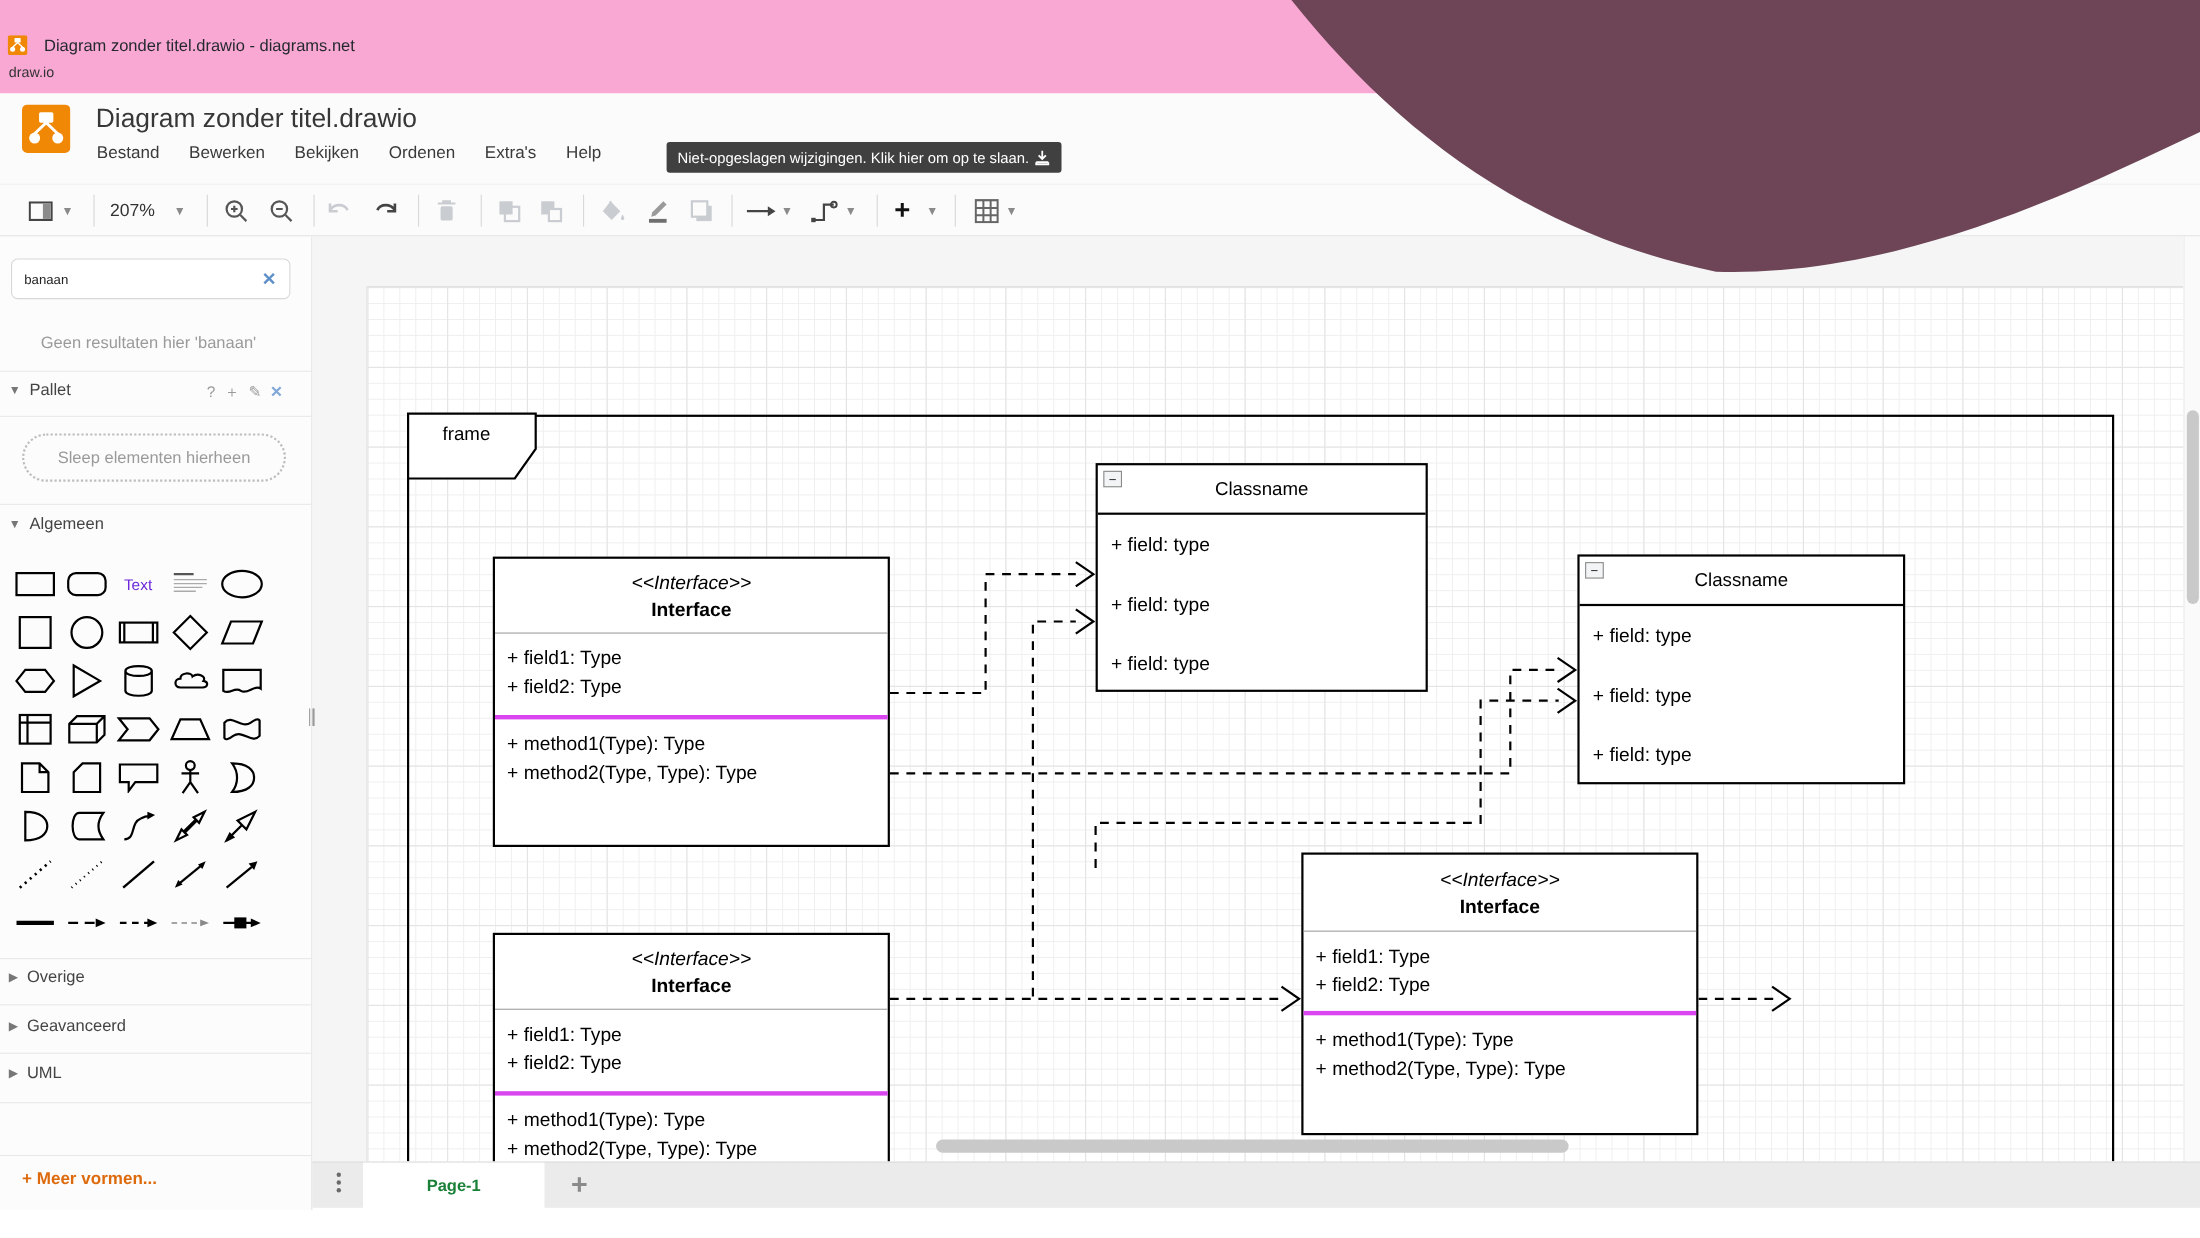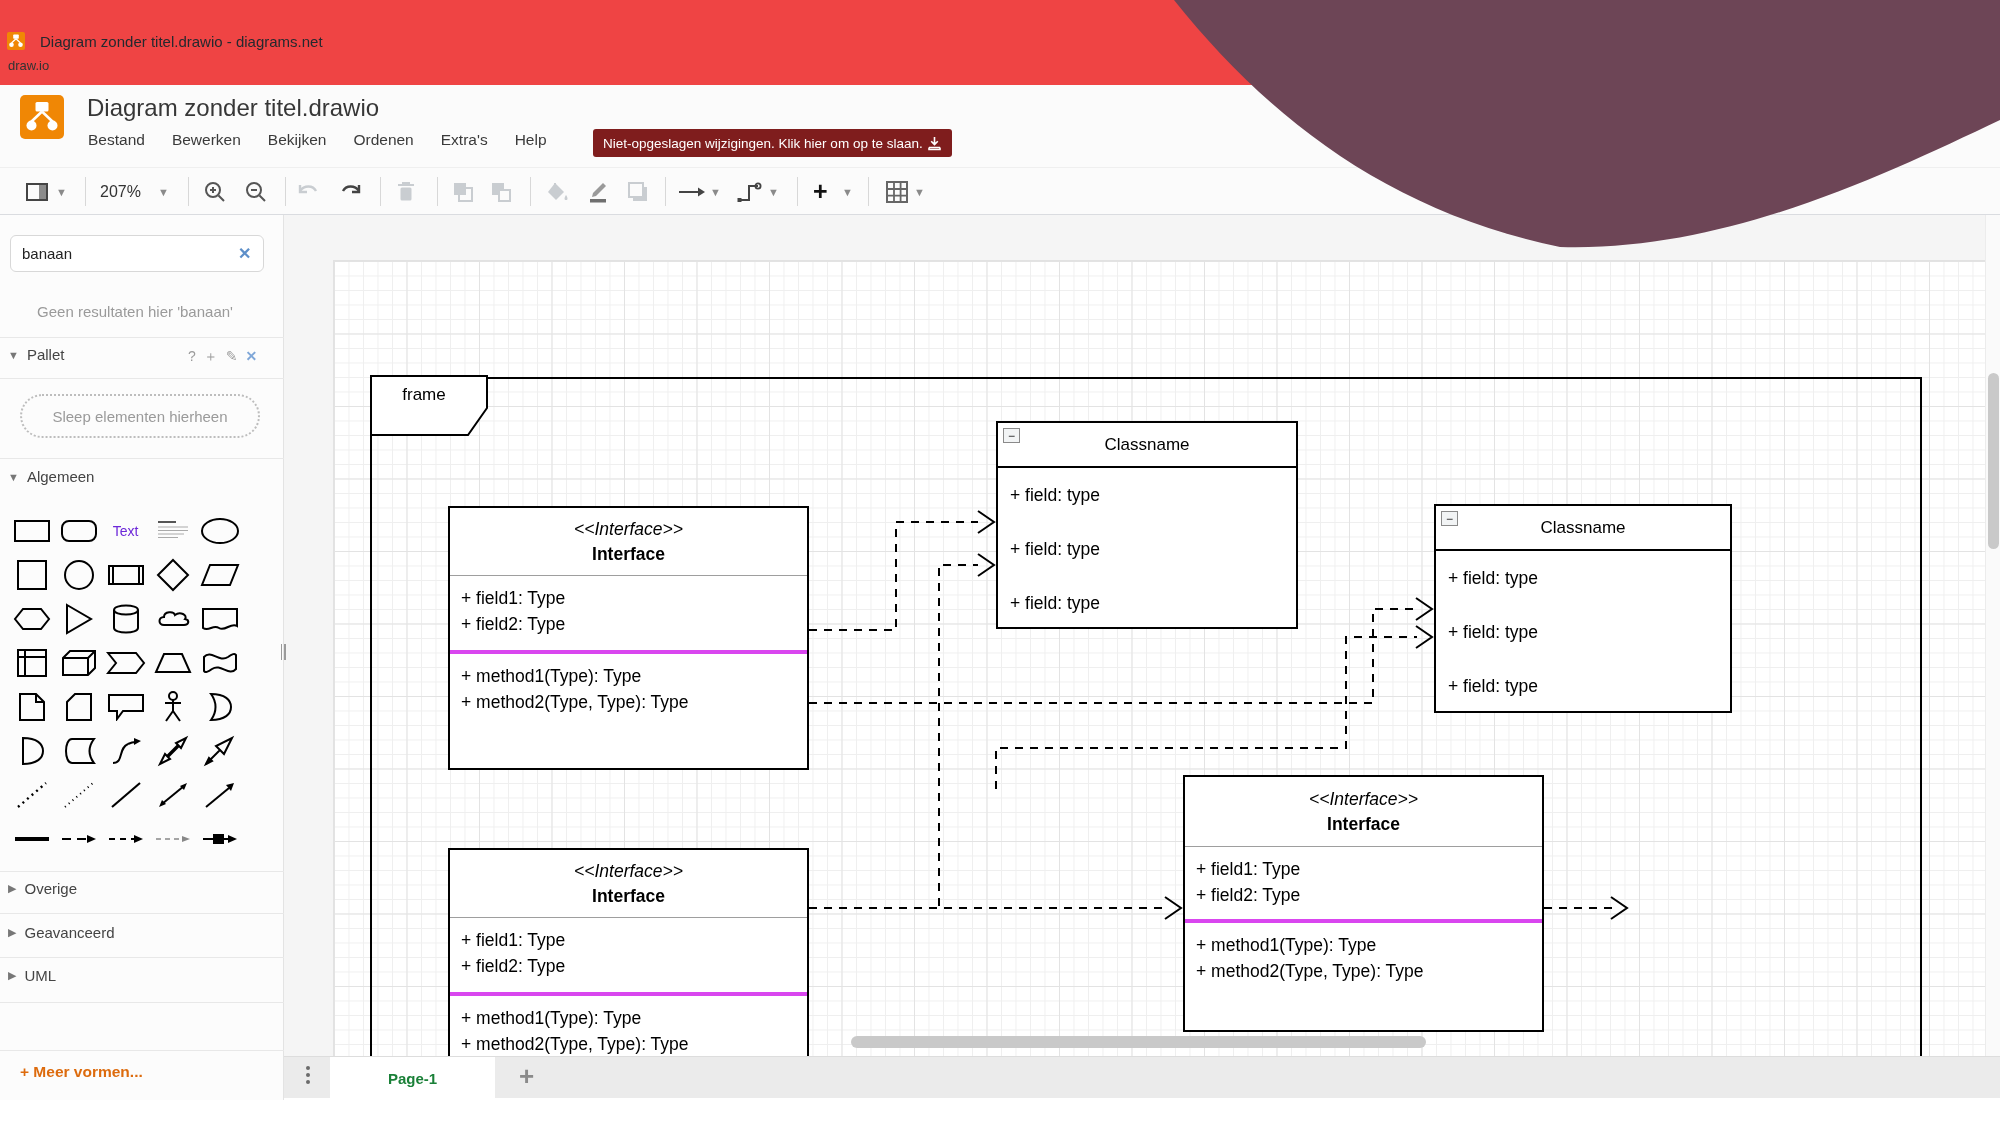--- a/index.html
+++ b/index.html
@@ -1,47 +1,47 @@
 <!DOCTYPE html>
 <html><head>
 <meta charset="utf-8">
 <style>
   * { margin:0; padding:0; box-sizing:border-box; }
   html,body { background:#fff; }
   body { font-family:"Liberation Sans", sans-serif; }
   #stage { position:relative; width:2000px; height:1125px; overflow:hidden; background:#fff; }
 
   
-  .browser-top { position:absolute; left:0; top:0; right:0; height:85px; background:#ef4444; }
+  .browser-top { position:absolute; left:0; top:0; right:0; height:85px; background:#f9a8d4; }
   .favicon { position:absolute; left:7px; top:32px; width:18px; height:18px; }
   .tab-title { position:absolute; left:40px; top:33px; font-size:15px; color:#24292e; }
   .drawio-label { position:absolute; left:8px; top:58px; font-size:13px; color:#333; }
 
   
   .app-header { position:absolute; left:0; top:85px; right:0; height:83px; background:#FBFBFB; border-bottom:1px solid #EFEFEF; }
   .logo { position:absolute; left:20px; top:10px; width:44px; height:44px; }
   .doc-title { position:absolute; left:87px; top:9px; font-size:24px; color:#373737; }
   .menubar { position:absolute; left:88px; top:46px; display:flex; gap:27px; }
   .menubar span { font-size:15.5px; color:#3a3a3a; cursor:default; }
-  .unsaved-badge { position:absolute; left:593px; top:44px; height:28px; display:flex; align-items:center; gap:4px;
-                   background:#7f1d1d; color:#fff; font-size:13.5px; padding:0 10px; border-radius:3px; }
+  .unsaved-badge { position:absolute; left:606px; top:44px; height:28px; display:flex; align-items:center; gap:4px;
+                   background:#404040; color:#fff; font-size:13.5px; padding:0 10px; border-radius:3px; }
 
   
   .toolbar { position:absolute; left:0; top:168px; right:0; height:47px; background:#FBFBFB; border-bottom:1px solid #DADCE0; }
   .ti { position:absolute; top:10px; height:27px; display:flex; align-items:center; justify-content:center; color:#444; }
   .ti.dis { color:#C9CDD1; }
   .td { position:absolute; top:9px; height:29px; border-left:1px solid #D8D8D8; width:0; }
   .caret { font-size:11px; color:#8a8a8a; }
   .zoomlvl { font-size:16px; color:#333; }
   .plusbig { font-size:25px; font-weight:bold; color:#111; line-height:1; }
 
   
   .sidebar { position:absolute; left:0; top:215px; width:284px; height:885px; background:#FCFCFC; border-right:1px solid #E3E3E3; }
   .search-input { position:absolute; left:10px; top:20px; width:254px; height:37px; border:1px solid #D8D8D8; border-radius:6px;
-                  background:#fff; font-size:15px; color:#222; padding:0 16px 0 11px; outline:none; font-family:inherit; }
+                  background:#fff; font-size:12px; color:#222; padding:0 16px 0 11px; outline:none; font-family:inherit; }
   .search-clear { position:absolute; left:238px; top:29px; color:#5D8FC9; font-size:16px; font-weight:bold; cursor:pointer; }
   .no-results { position:absolute; left:0; top:88px; width:270px; text-align:center; color:#9A9A9A; font-size:15px; }
   .sdiv { position:absolute; left:0; width:284px; border-top:1px solid #E8E8E8; }
   .sec-head { position:absolute; left:8px; display:flex; align-items:center; gap:8px; font-size:15px; color:#444; cursor:pointer; }
   .tri { font-size:11px; color:#777; }
   .pal-icons { position:absolute; top:133px; left:188px; display:flex; gap:8px; font-size:14px; color:#9b9b9b; }
   .pal-icons .blue { color:#7FA7D8; font-weight:bold; }
   .dropzone { position:absolute; left:20px; top:179px; width:240px; height:44px; border:2px dotted #BDBDBD; border-radius:22px;
               display:flex; align-items:center; justify-content:center; color:#9A9A9A; font-size:15px; }
   .shape-grid { position:absolute; left:8px; top:294px; width:240px; display:grid; grid-template-columns:repeat(5,47px); grid-auto-rows:44px; }

